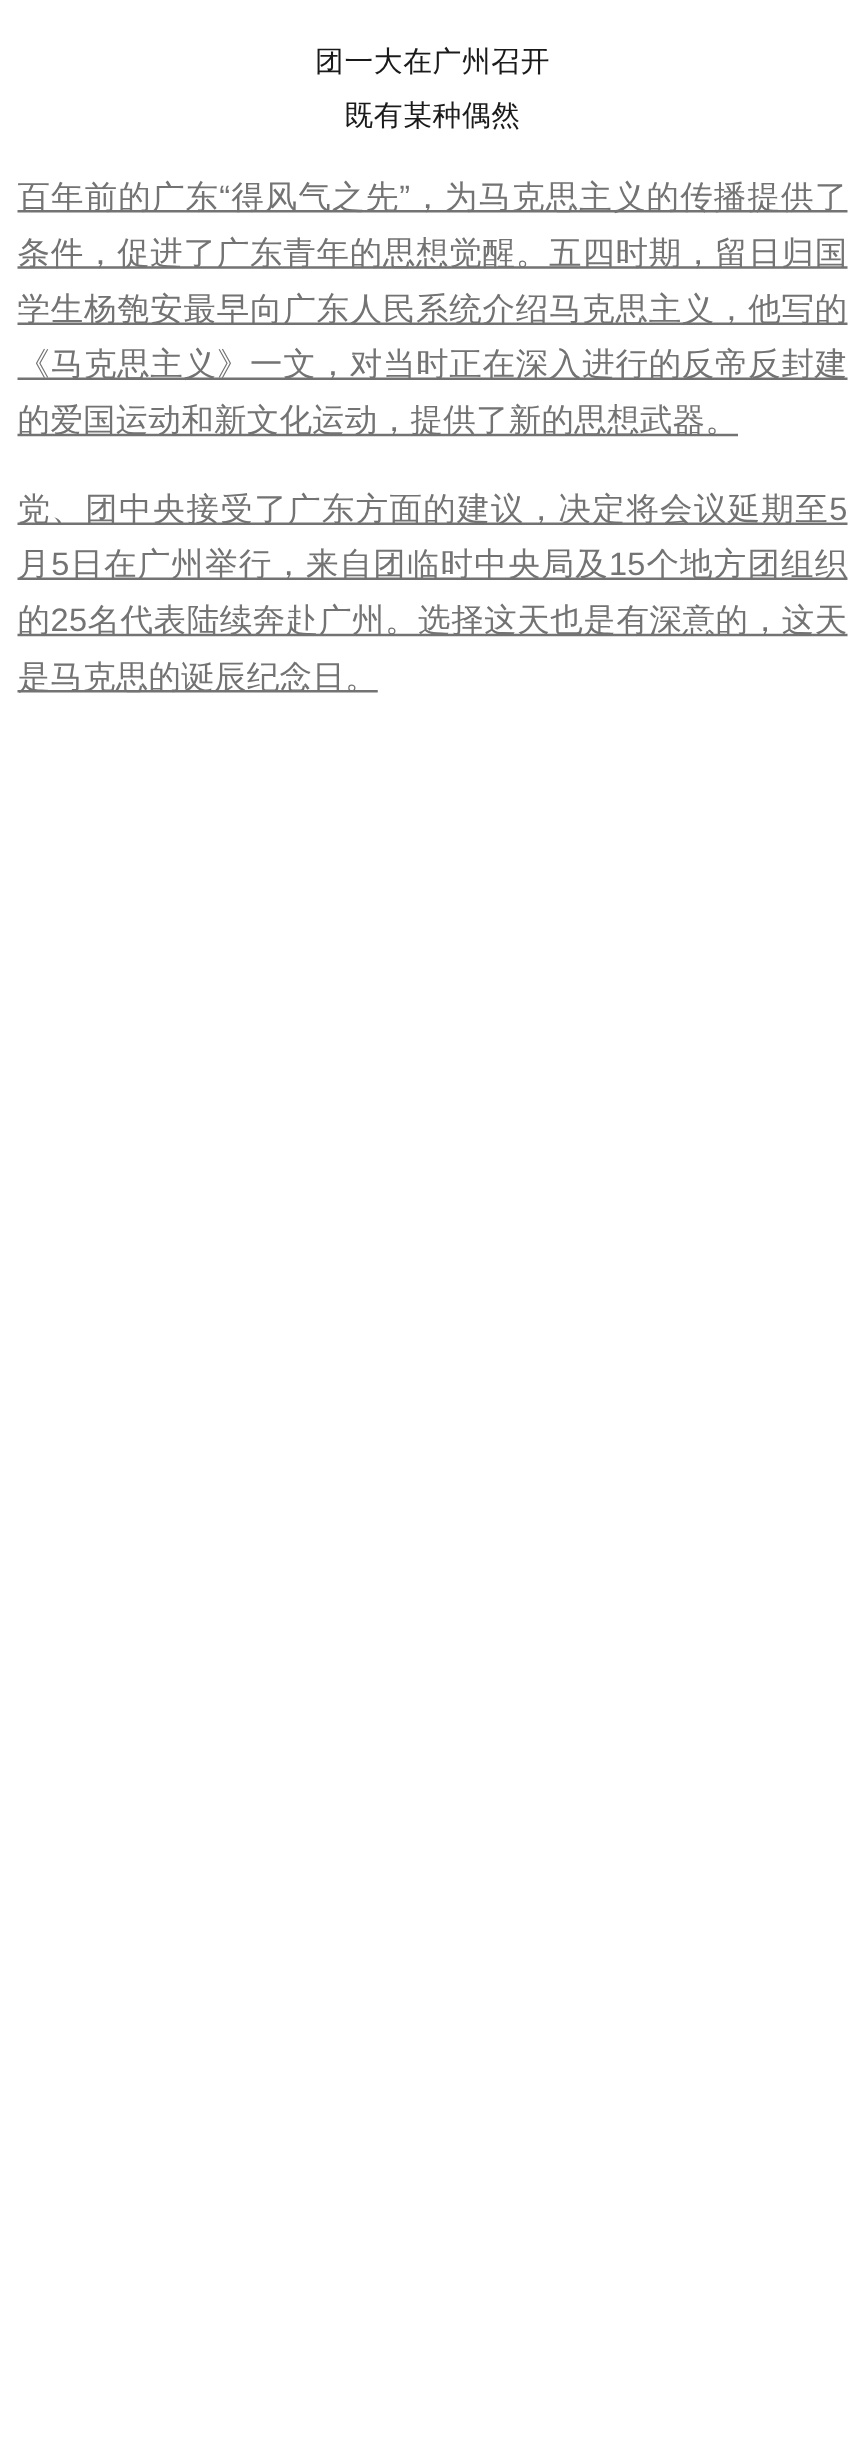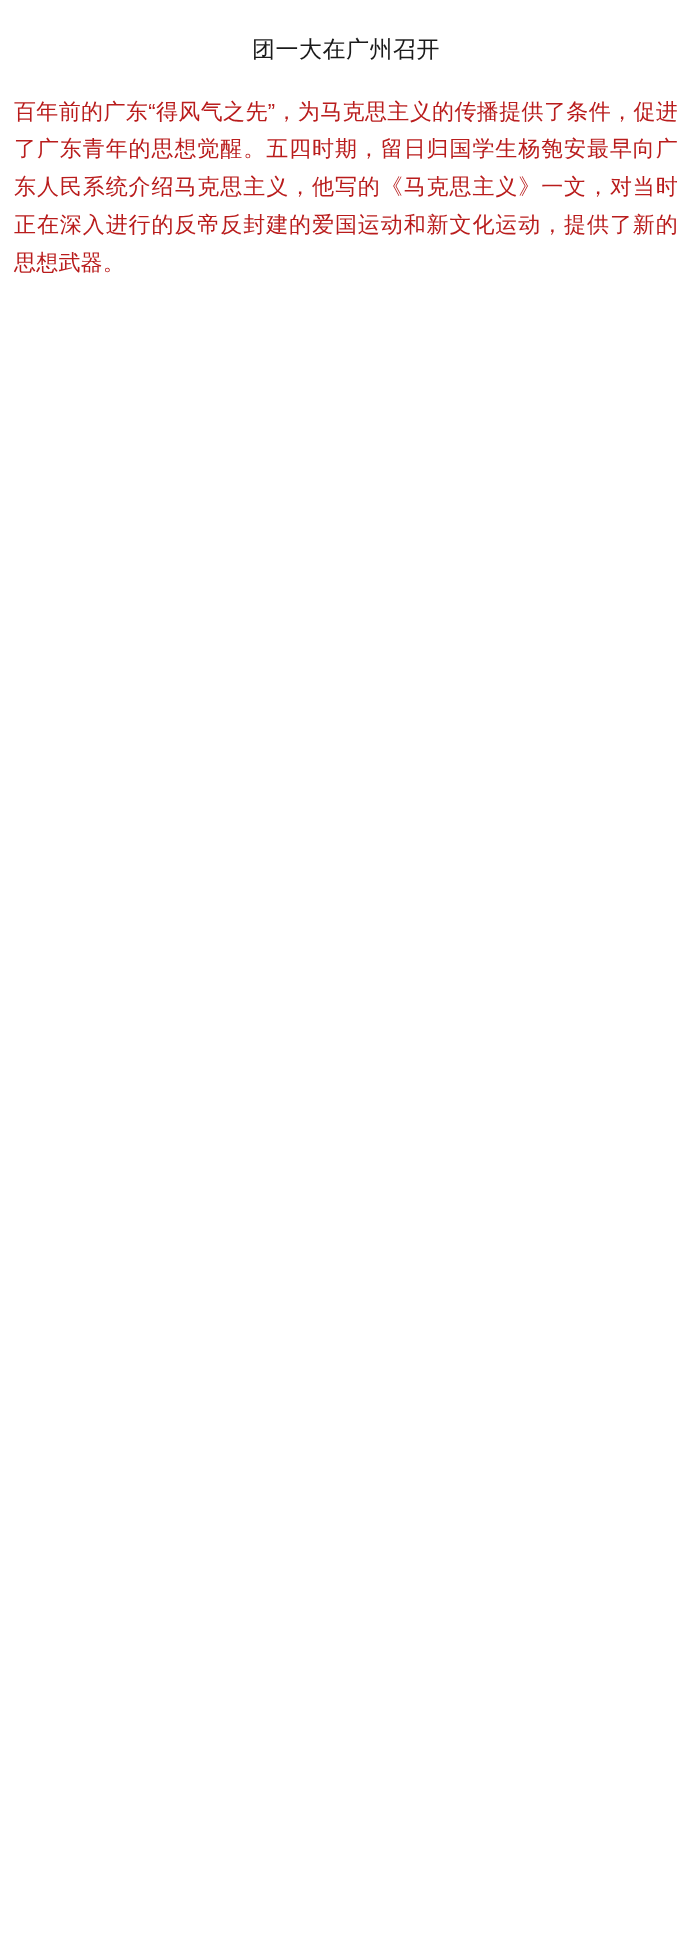--- a/index.html
+++ b/index.html
@@ -23,40 +23,43 @@
     font-size: 23px;
     line-height: 1.85;
     color: #1a1a1a;
     letter-spacing: 0.5px;
     margin: 0 0 22px 0;
   }
   .headline .hline {
     display: block;
   }
   .body-text {
-    font-size: 22px;
+    font-size: 26px;
     line-height: 1.72;
-    color: #b91c1c;
+    color: #737373;
     text-align: justify;
     text-justify: inter-ideograph;
     letter-spacing: 0.2px;
+    text-decoration: underline;
   }
   .body-text p {
     margin: 0 0 26px 0;
   }
   .body-text p:last-child {
     margin-bottom: 0;
   }
 </style>
 </head>
 <body>
 
 <div class="page">
 
   <div class="headline">
     <span class="hline">团一大在广州召开</span>
+    <span class="hline">既有某种偶然</span>
   </div>
 
   <div class="body-text">
     <p>百年前的广东“得风气之先”，为马克思主义的传播提供了条件，促进了广东青年的思想觉醒。五四时期，留日归国学生杨匏安最早向广东人民系统介绍马克思主义，他写的《马克思主义》一文，对当时正在深入进行的反帝反封建的爱国运动和新文化运动，提供了新的思想武器。</p>
+    <p>党、团中央接受了广东方面的建议，决定将会议延期至5月5日在广州举行，来自团临时中央局及15个地方团组织的25名代表陆续奔赴广州。选择这天也是有深意的，这天是马克思的诞辰纪念日。</p>
   </div>
 
 </div>
 
 </body></html>

